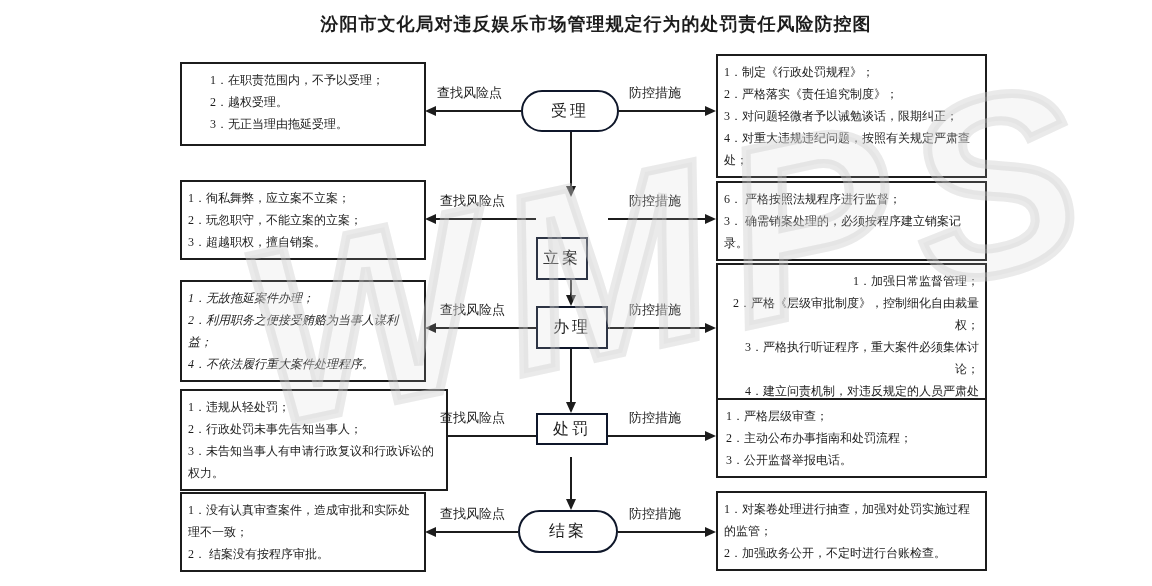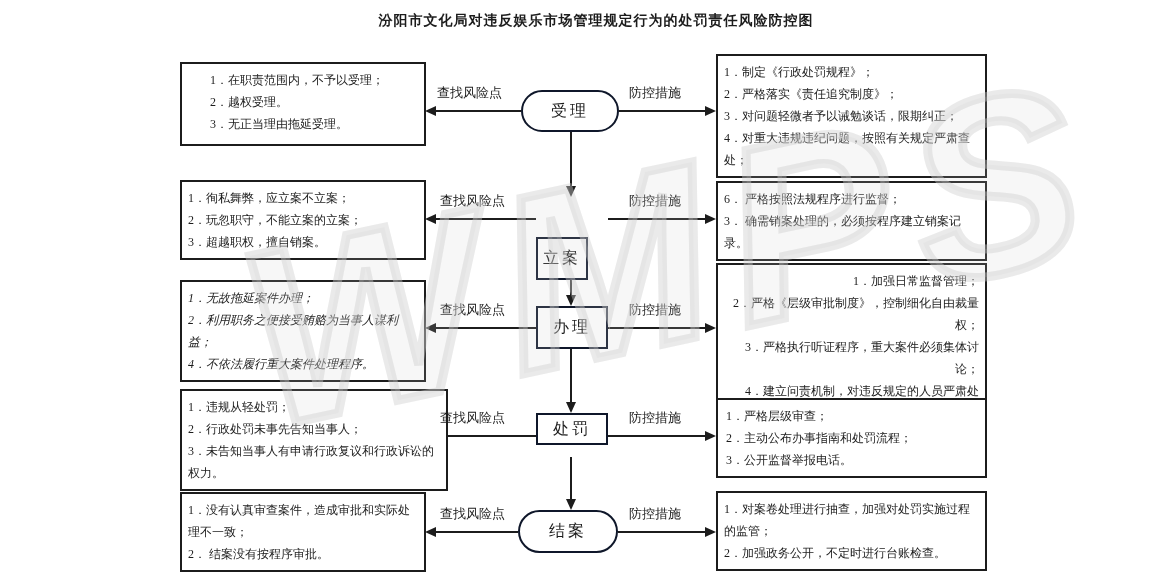--- a/index.html
+++ b/index.html
@@ -3,21 +3,21 @@
 <meta charset="utf-8">
 <style>
   html,body { margin:0; padding:0; background:#fff; }
   #canvas {
     position:relative; width:1152px; height:586px; background:#ffffff;
     font-family:"Liberation Serif","DejaVu Serif",serif; color:#1c1c1c;
     overflow:hidden;
   }
   .title {
     position:absolute; top:12px; left:0; width:100%; box-sizing:border-box;
-    padding-left:40px; text-align:center; font-size:14px; font-weight:bold;
+    padding-left:40px; text-align:center; font-size:18px; font-weight:bold;
     letter-spacing:1px;
   }
   .box {
     position:absolute; border:2px solid #1c1c1c; background:#fff;
     font-size:12px; line-height:22px; padding:5px 6px; box-sizing:border-box;
     z-index:5;
   }
   .node {
     position:absolute; border:2px solid #0f172a; background:#fff;
     display:flex; align-items:center; justify-content:center;

